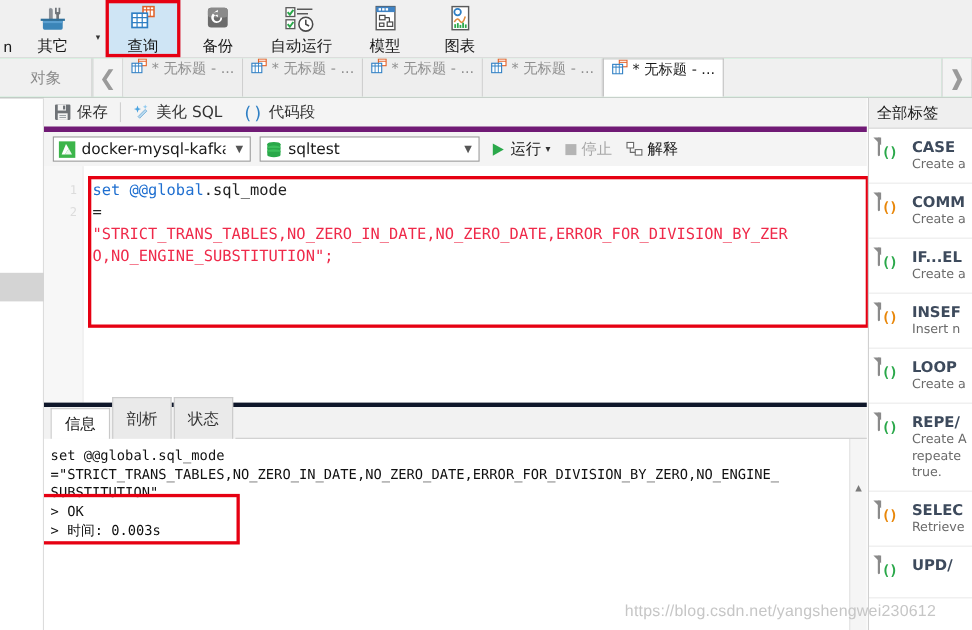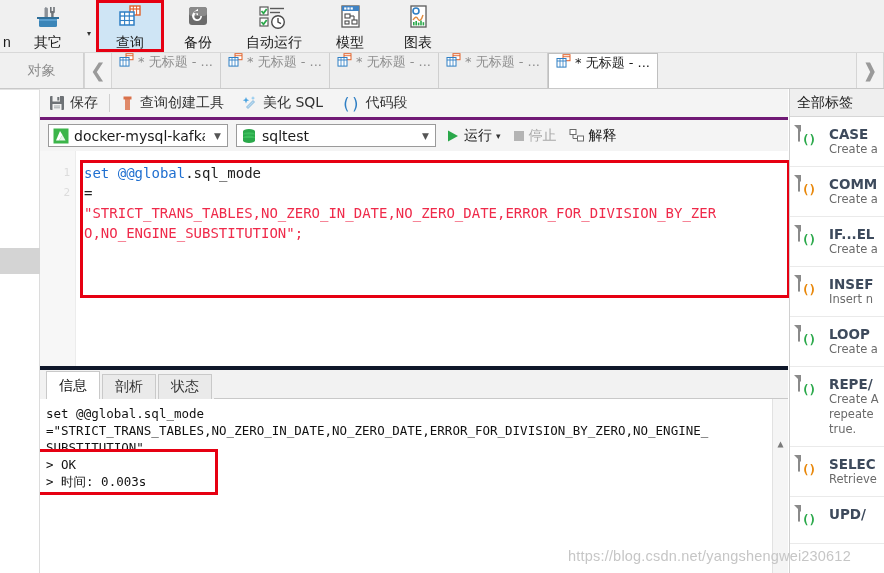--- a/index.html
+++ b/index.html
@@ -68,21 +68,21 @@
     background: #eeeeee;
     white-space: nowrap;
     font-family: "DejaVu Sans", "Liberation Sans", sans-serif;
   }
   .qtab.active { background:#ffffff; color:#1a1a1a; border-top: 1px solid #bfbfbf; border-left:1px solid #bfbfbf; border-right:1px solid #bfbfbf; border-bottom: none;}
   .qtab .tlabel { overflow:hidden; text-overflow:ellipsis; max-width: 112px; }
 
   
   .etoolbar {
     position:absolute; left:40px; top:89px; width: 748px; height: 31px;
-    background:#f4f4f4; border-bottom:3px solid #701a75;
+    background:#f4f4f4; border-bottom:5px solid #701a75;
     display:flex; align-items:center; gap: 0px;
   }
   .tb-item { display:flex; align-items:center; gap:5px; padding: 0 9px; height:31px; color:#333; font-size:14px;
              font-family:"DejaVu Sans","Liberation Sans",sans-serif; }
   .tb-sep { width:1px; height:18px; background:#d0d0d0; margin: 0 2px;}
 
   
   .connbar {
     position:absolute; left:40px; top:120px; width:748px; height:31px;
     background:#f4f4f4; display:flex; align-items:center; padding-left:8px; gap:8px;
@@ -127,21 +127,21 @@
     border:3px solid #e60012; pointer-events:none;
   }
 
   
   .respanel {
     position:absolute; left:40px; top:366px; width:748px; height:207px;
     background:#ffffff; border-top:4px solid #0f172a;
   }
   .restabs { display:flex; align-items:flex-end; height:29px; background:#f2f2f2; padding-left:6px; }
   .restab {
-    height:25px; padding: 0 12px; display:flex; align-items:center;
+    height:38px; padding: 0 12px; display:flex; align-items:center;
     font-size:14px; color:#333; background:#eaeaea;
     border:1px solid #c9c9c9; border-bottom:none; margin-right:2px;
     font-family:"DejaVu Sans","Liberation Sans",sans-serif;
   }
   .restab.active { background:#ffffff; height:28px; color:#111; }
   .restab-fill { flex:1; border-bottom:1px solid #c9c9c9; height:25px; }
   .resbody {
     position:relative; height:178px; background:#fff; padding: 6px 0 0 6px;
     font-family:"DejaVu Sans Mono","Liberation Mono",monospace;
     font-size:12.5px; line-height:17px; color:#111; white-space:pre; overflow:hidden;
@@ -417,29 +417,20 @@
           <rect x="3.5" y="9" width="9" height="6" fill="#f2f2f2"></rect>
           <line x1="5" y1="11" x2="11" y2="11" stroke="#9aa0a4" stroke-width="0.9"></line>
           <line x1="5" y1="12.8" x2="11" y2="12.8" stroke="#9aa0a4" stroke-width="0.9"></line>
         </svg>
       </span>
       <span>保存</span>
     </div>
     <div class="tb-sep"></div>
     <div class="tb-item">
       <span>
-        <svg width="14" height="16" viewBox="0 0 14 16">
-          <rect x="4" y="4" width="5" height="11" fill="#e08a6a"></rect>
-          <rect x="2.5" y="1.5" width="8" height="3" fill="#d9714a"></rect>
-        </svg>
-      </span>
-      <span>查询创建工具</span>
-    </div>
-    <div class="tb-item">
-      <span>
         <svg width="16" height="16" viewBox="0 0 16 16">
           <path d="M4 2 l0.9 2.3 l2.3 0.9 l-2.3 0.9 l-0.9 2.3 l-0.9 -2.3 l-2.3 -0.9 l2.3 -0.9 z" fill="#4aa3e0"></path>
           <path d="M11 1 l0.6 1.5 l1.5 0.6 l-1.5 0.6 l-0.6 1.5 l-0.6 -1.5 l-1.5 -0.6 l1.5 -0.6 z" fill="#8cc8ef"></path>
           <path d="M12.5 7 l-6.5 6.5 l-1.5 -1.5 l6.5 -6.5 z" fill="#b8d9ef" stroke="#6aa8d4" stroke-width="0.7"></path>
         </svg>
       </span>
       <span>美化 SQL</span>
     </div>
     <div class="tb-item">
       <span style="color:#2f7fc4;font-size:16px;font-family:'DejaVu Sans Mono',monospace;">()</span>

